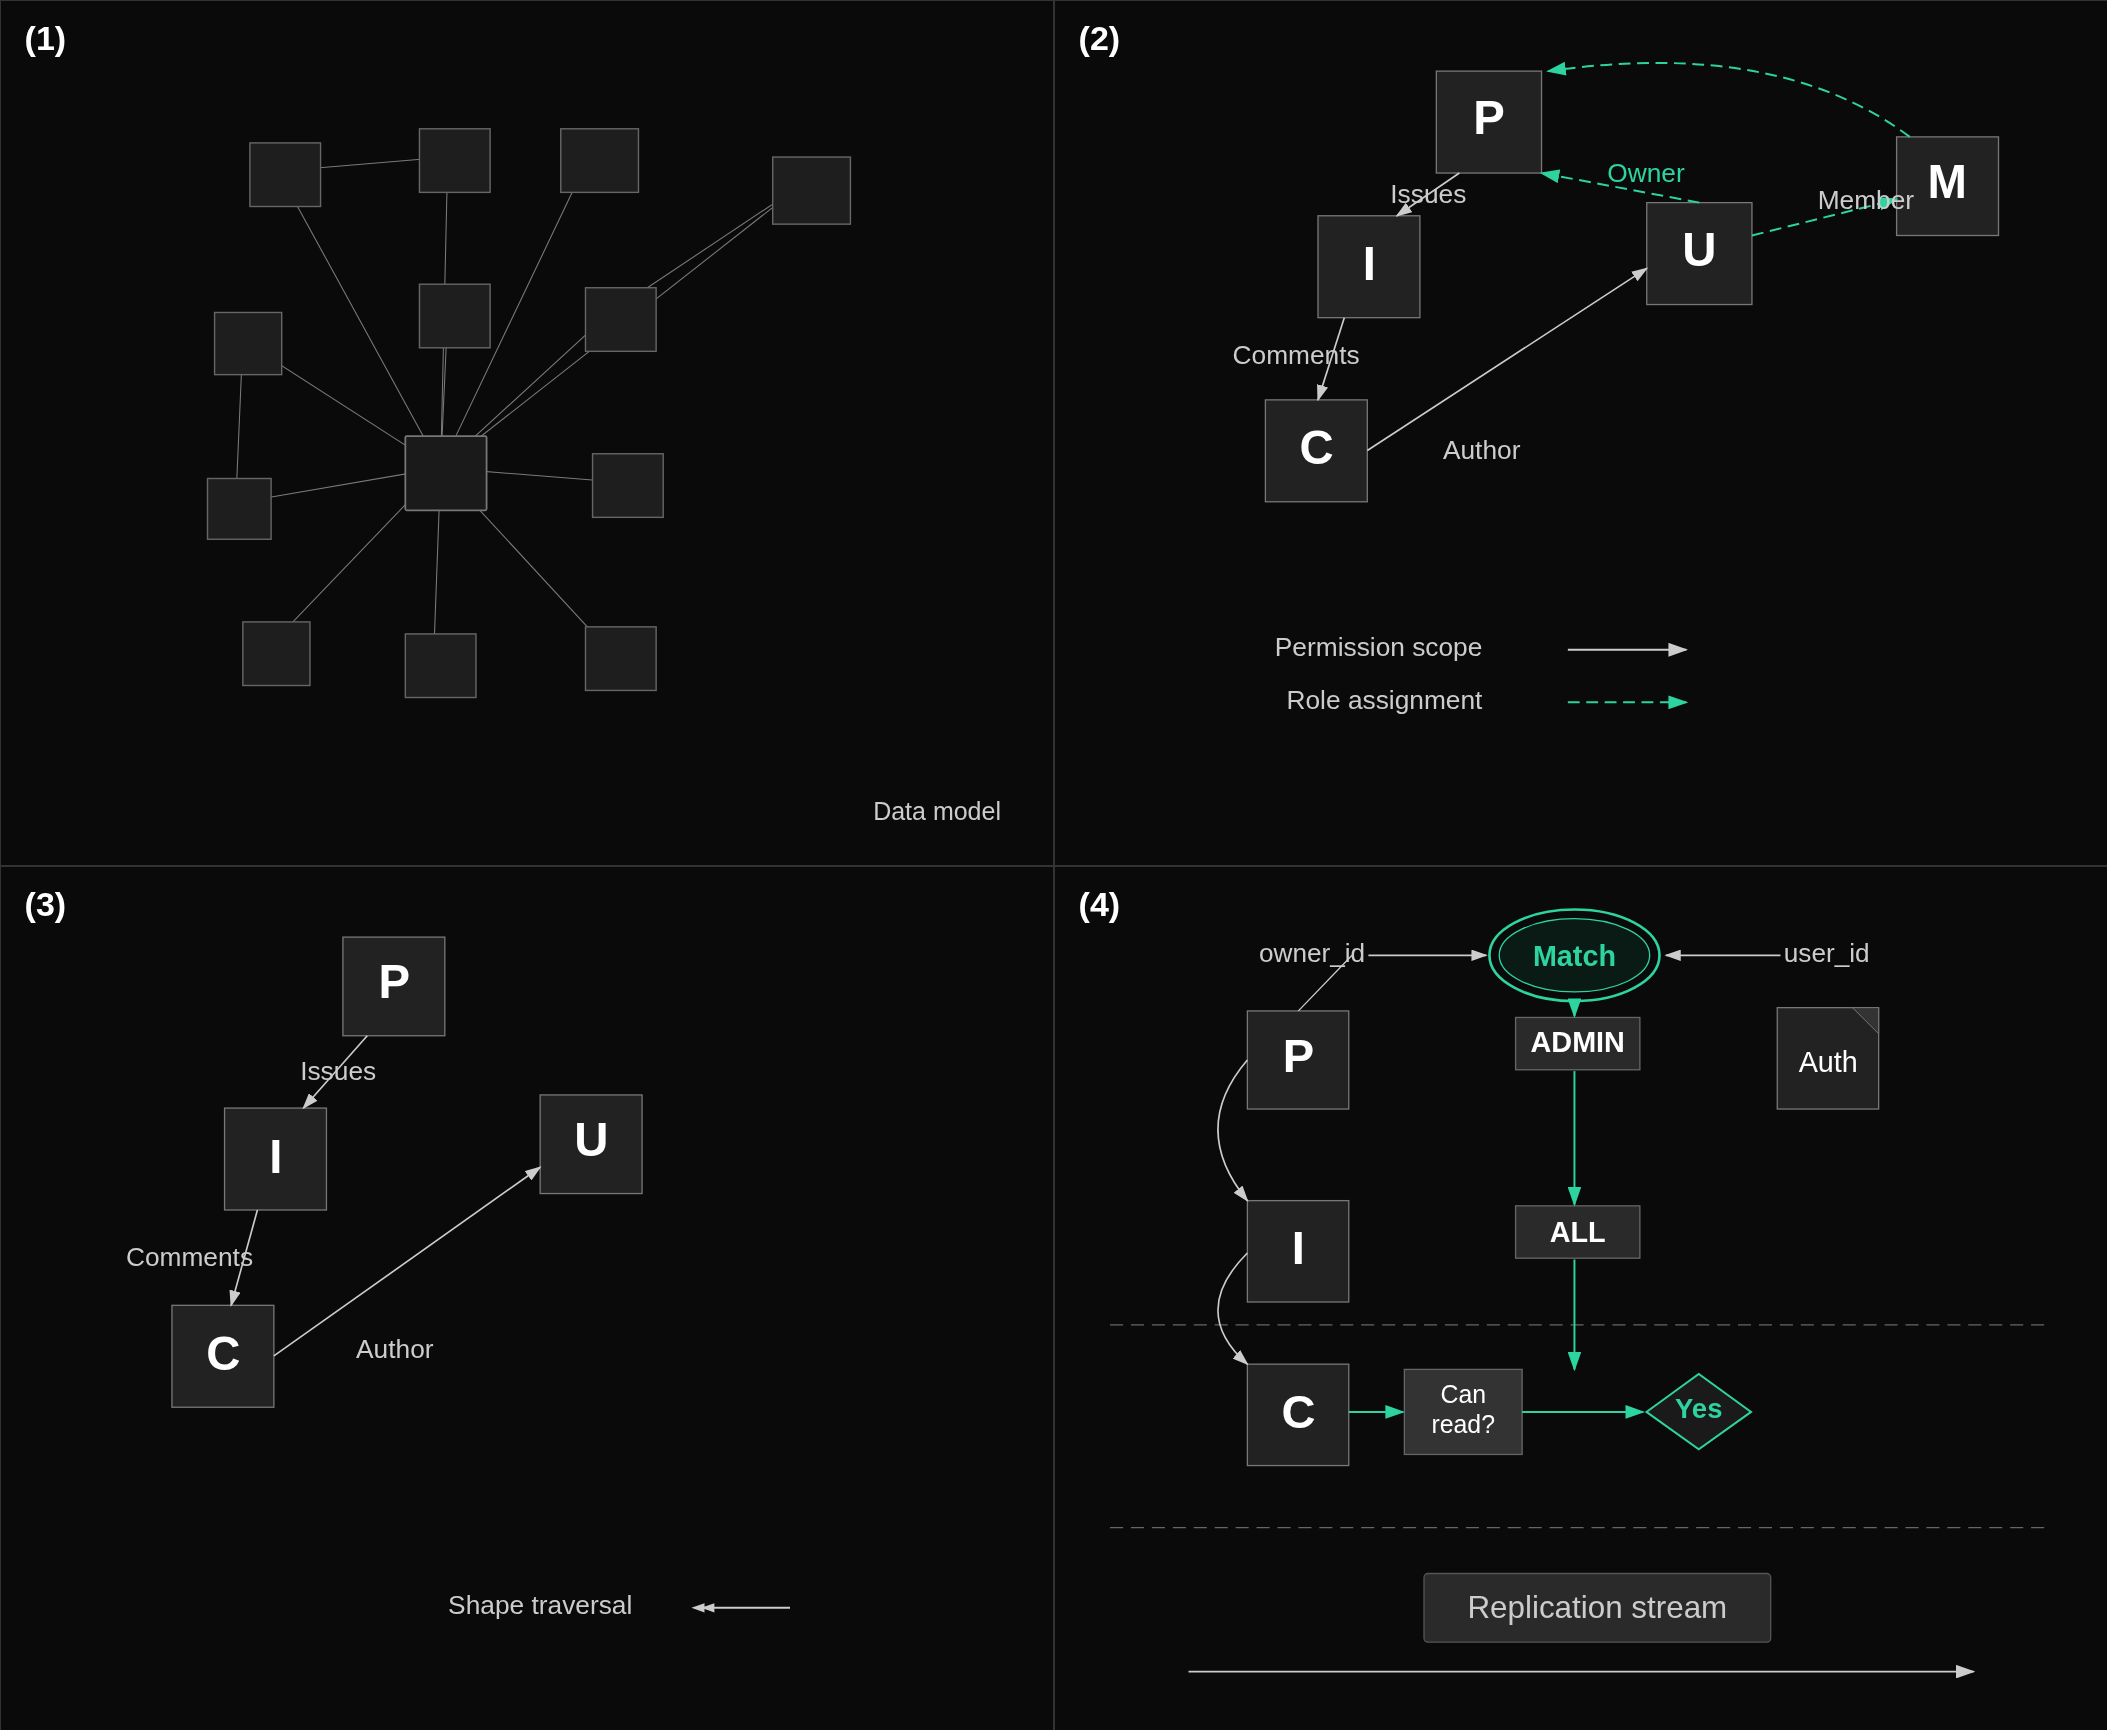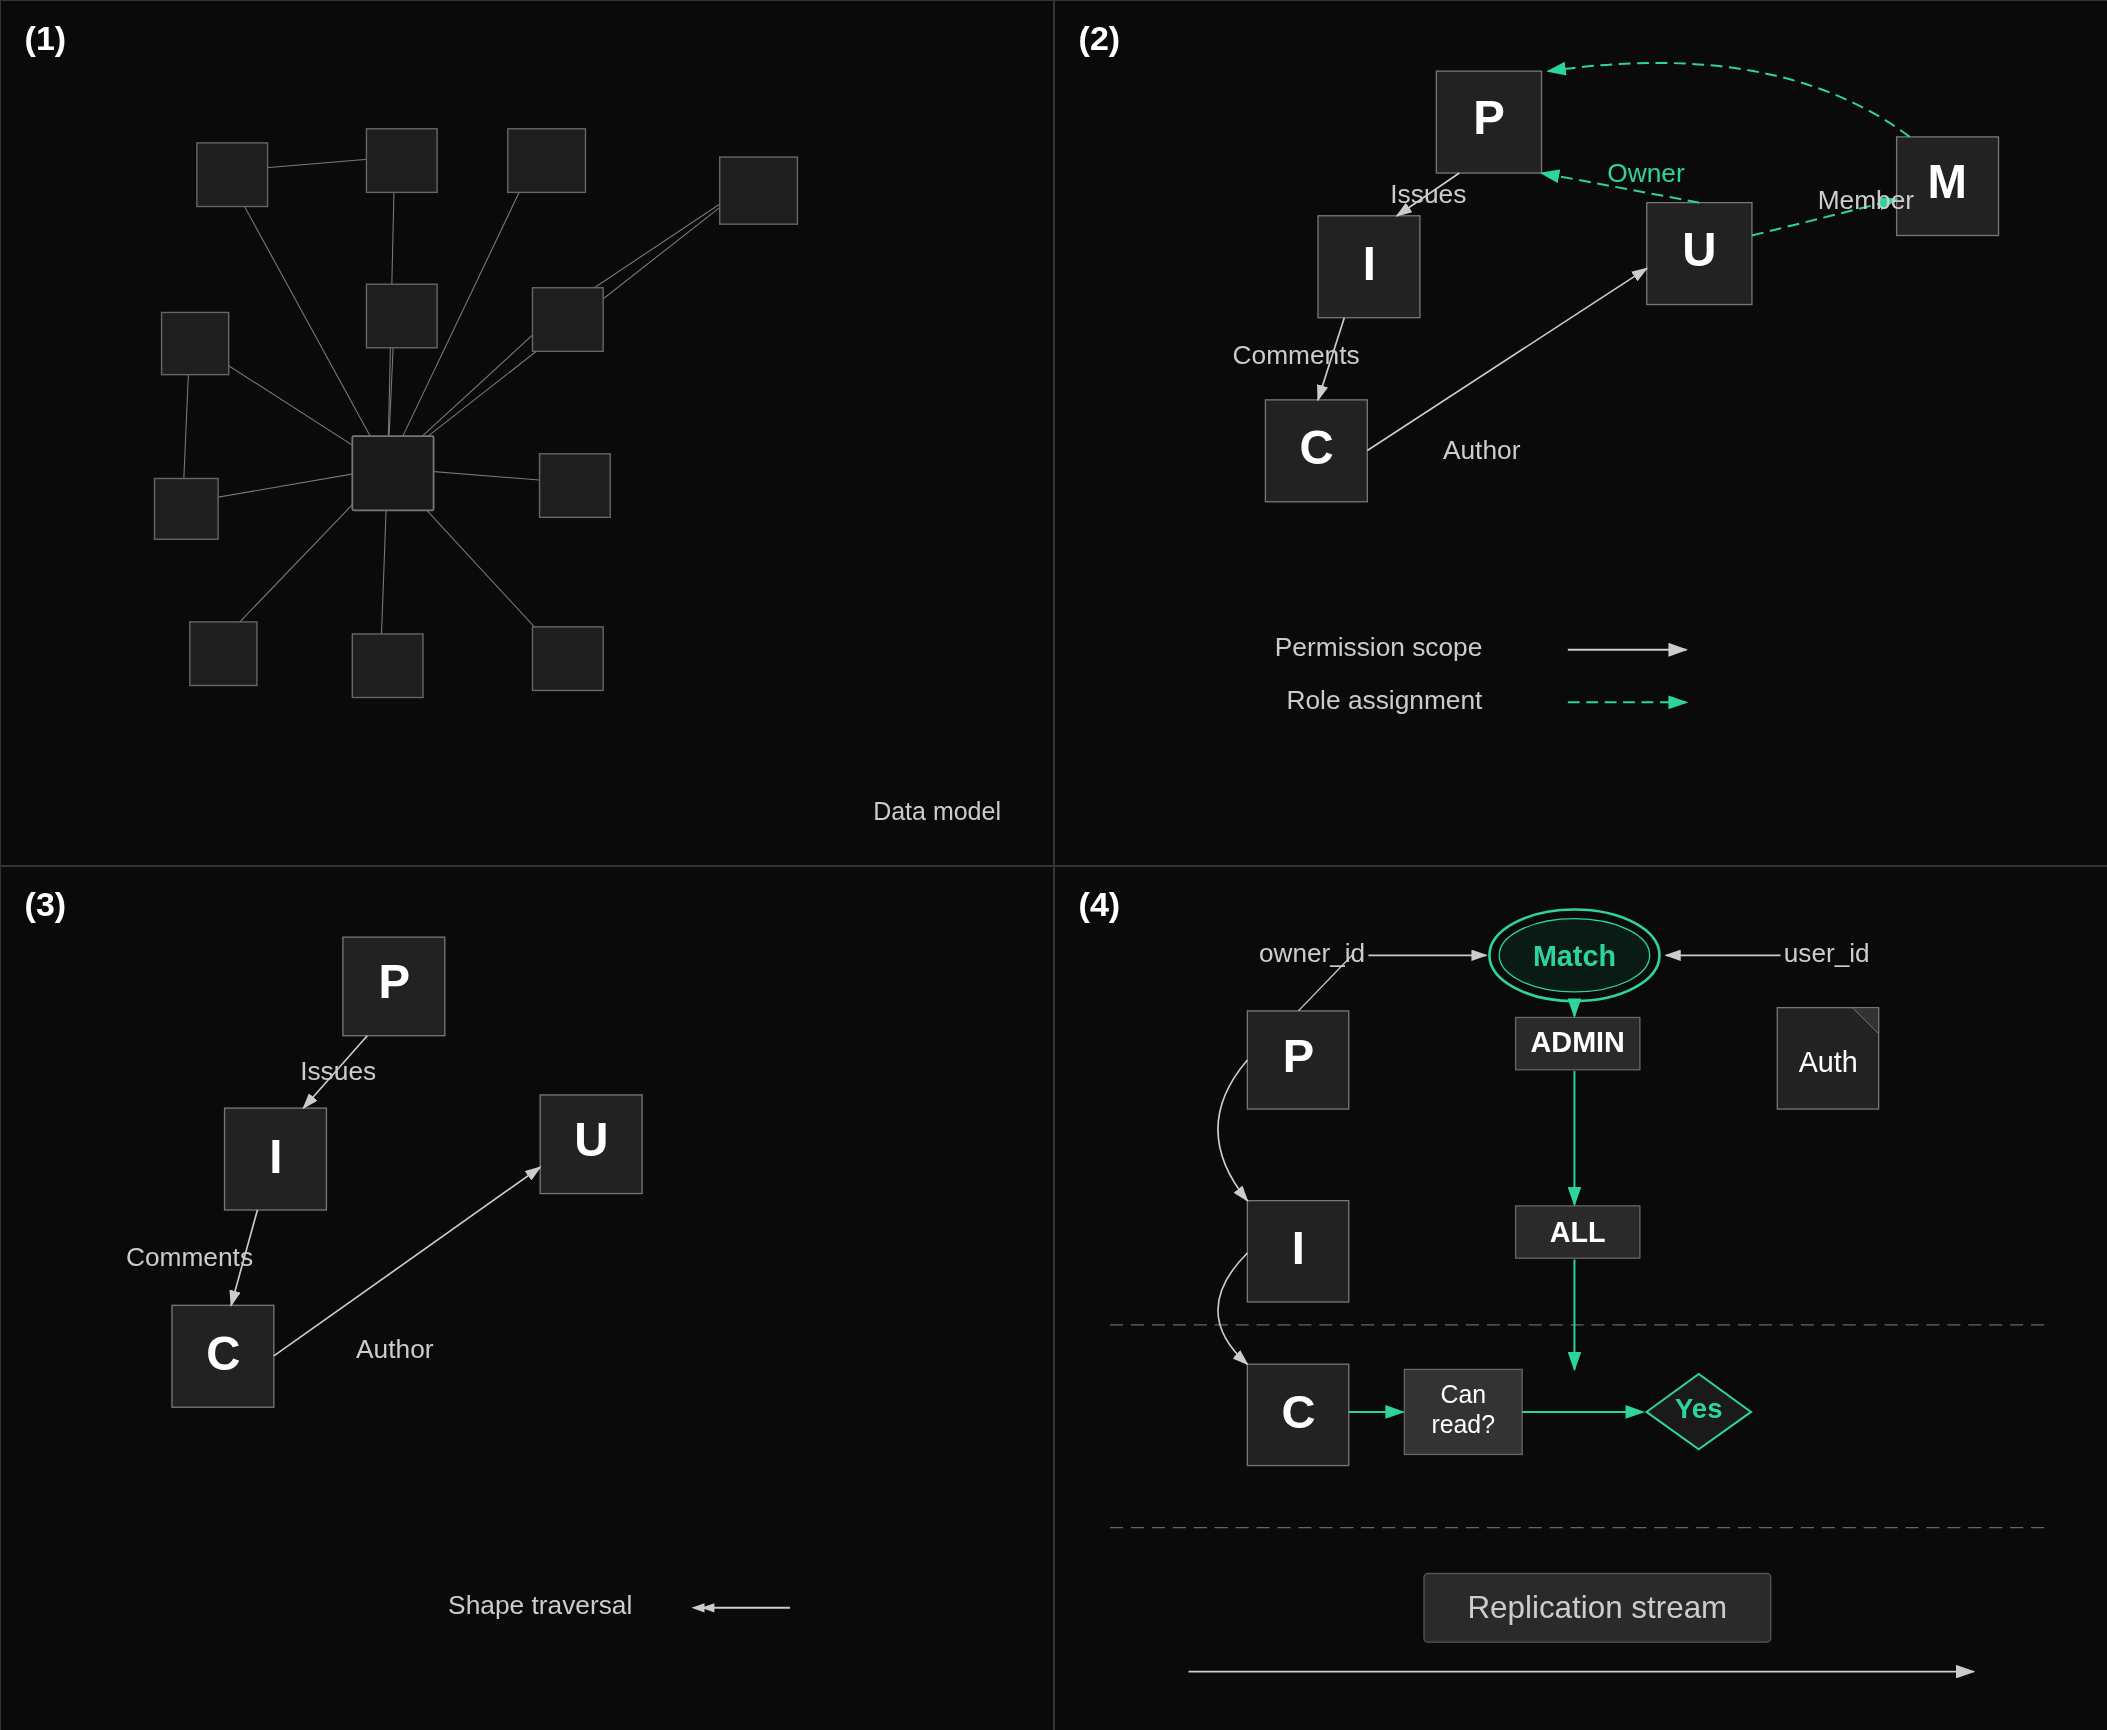--- a/index.html
+++ b/index.html
@@ -29,21 +29,21 @@
       font-size: 34px;
       font-weight: 700;
     }
 
     
     #panel1 .diagram-area {
       position: absolute;
       inset: 0;
       display: flex;
       align-items: center;
-      justify-content: flex-start;
+      justify-content: flex-end;
     }
 
     #panel1 svg {
       width: 95%;
       height: 90%;
     }
 
     .node-box {
       fill: #1e1e1e;
       stroke: #666;

